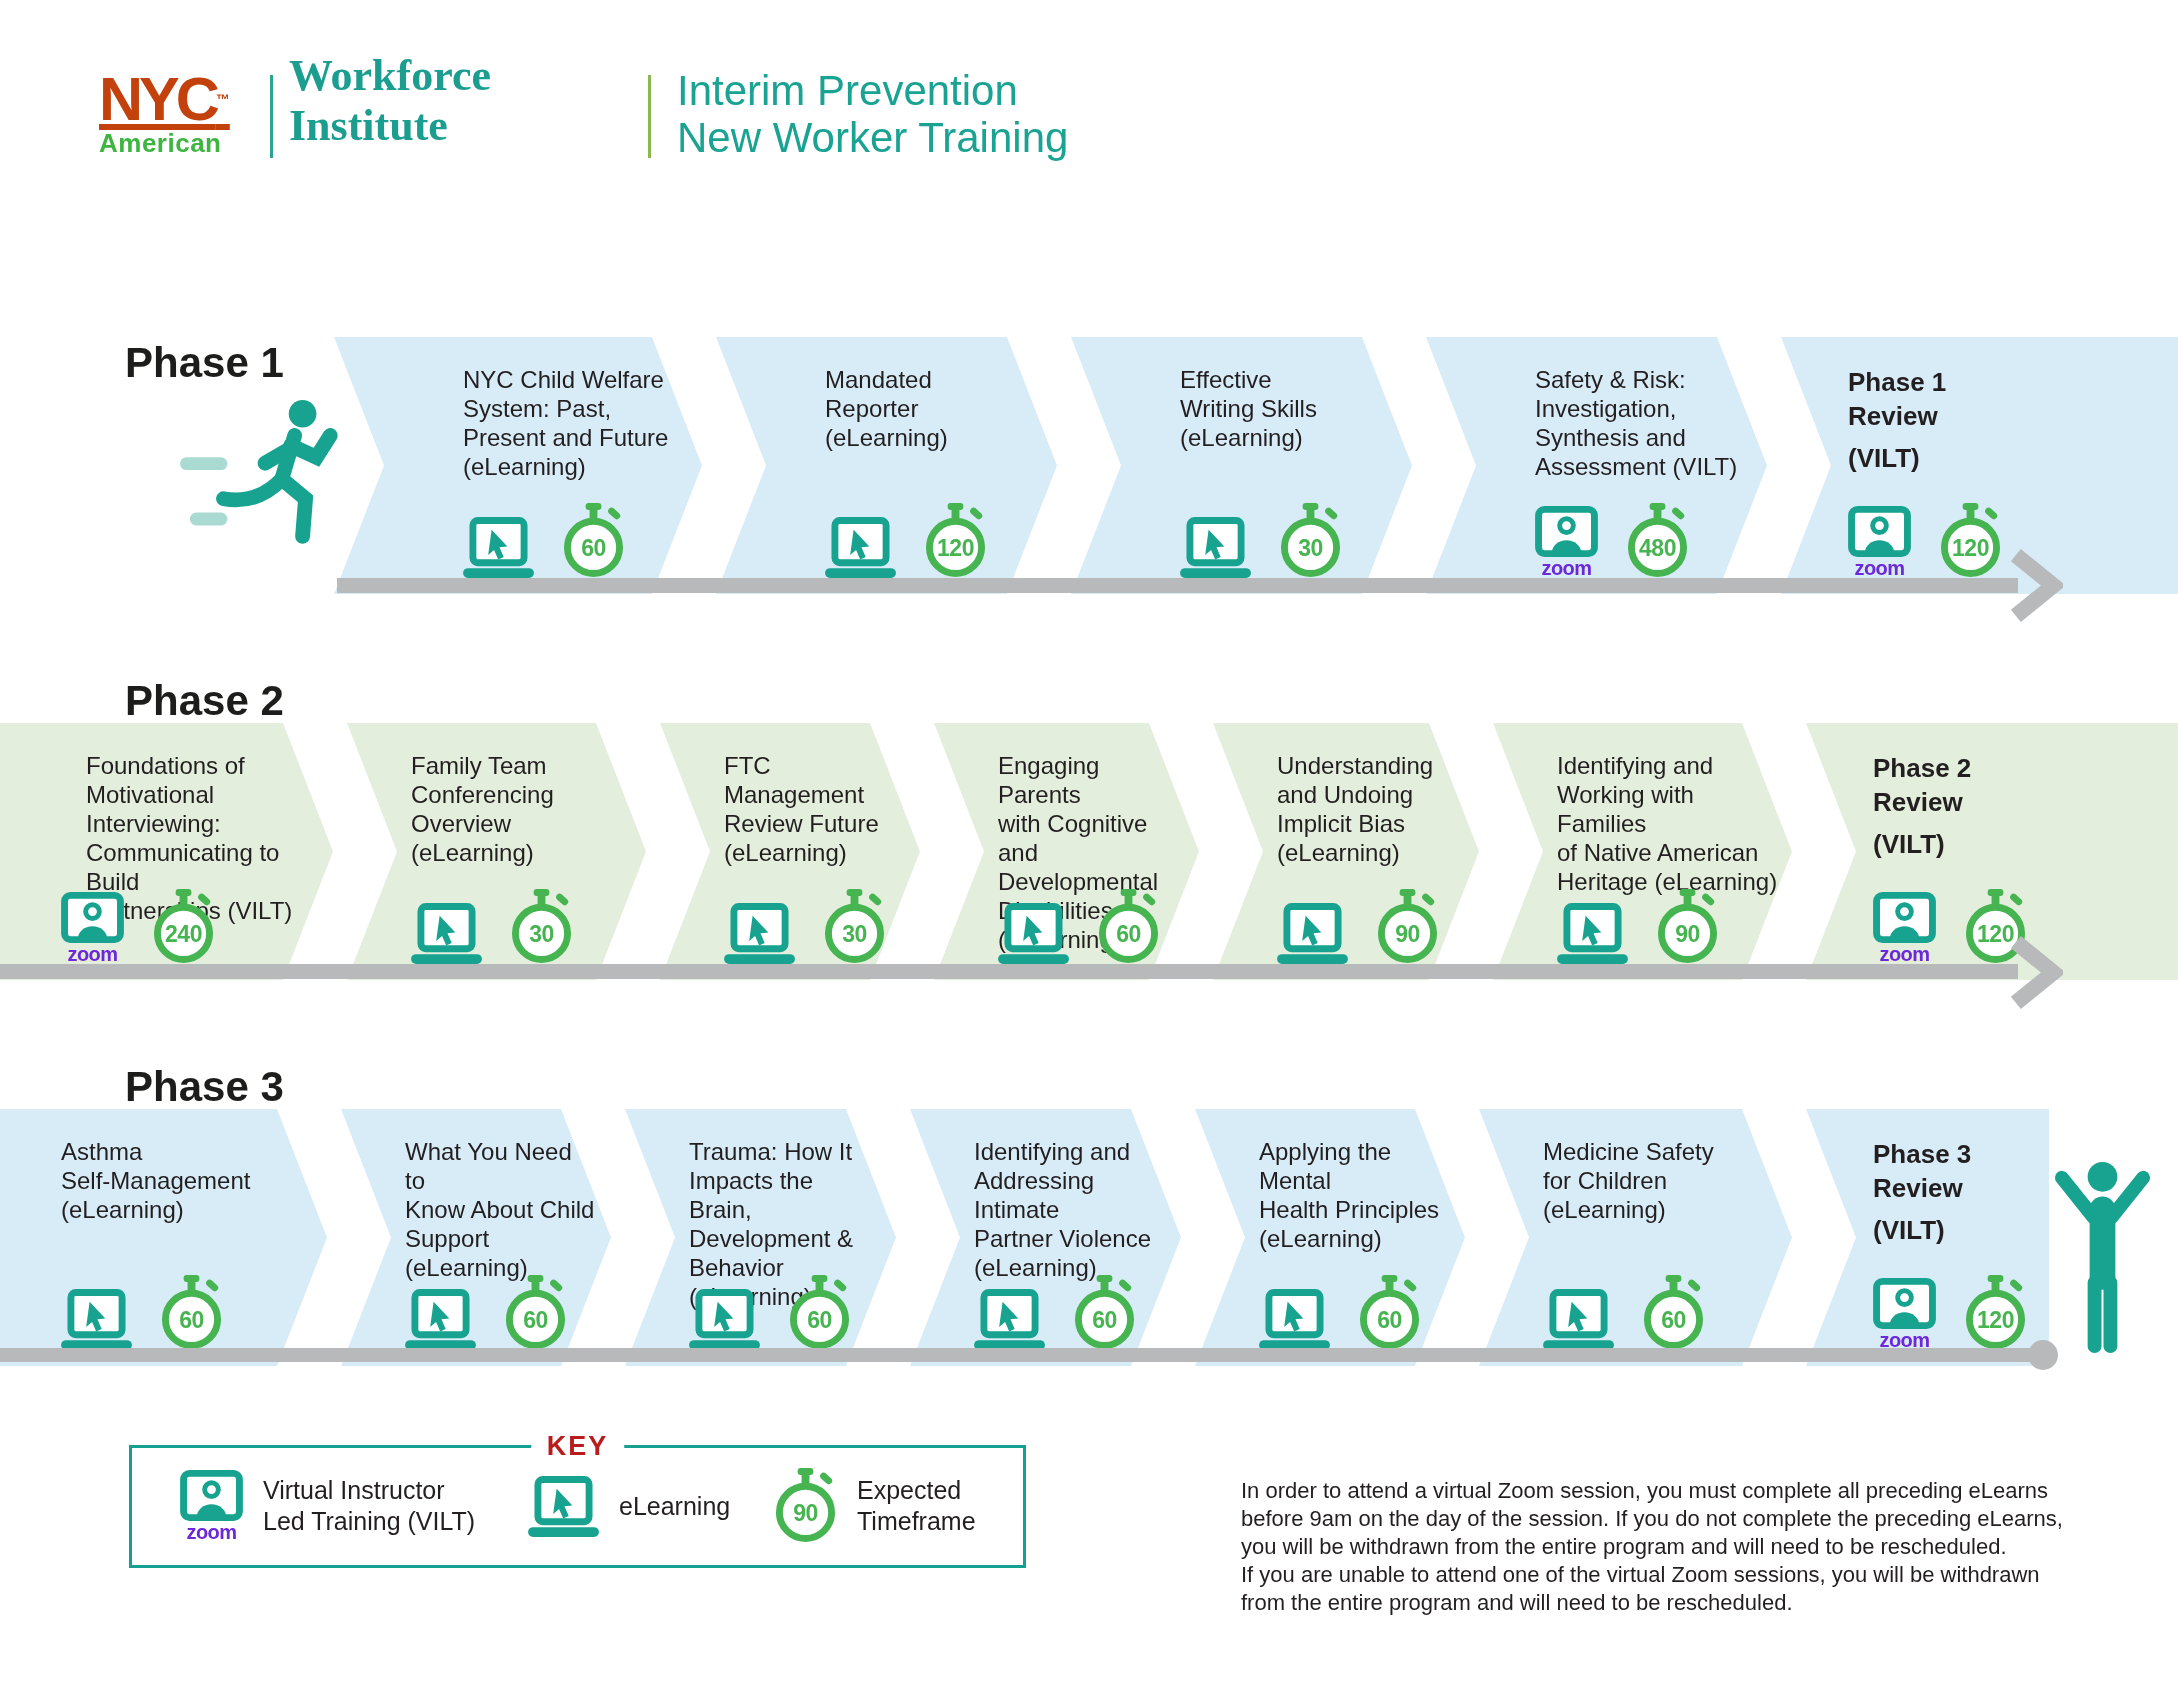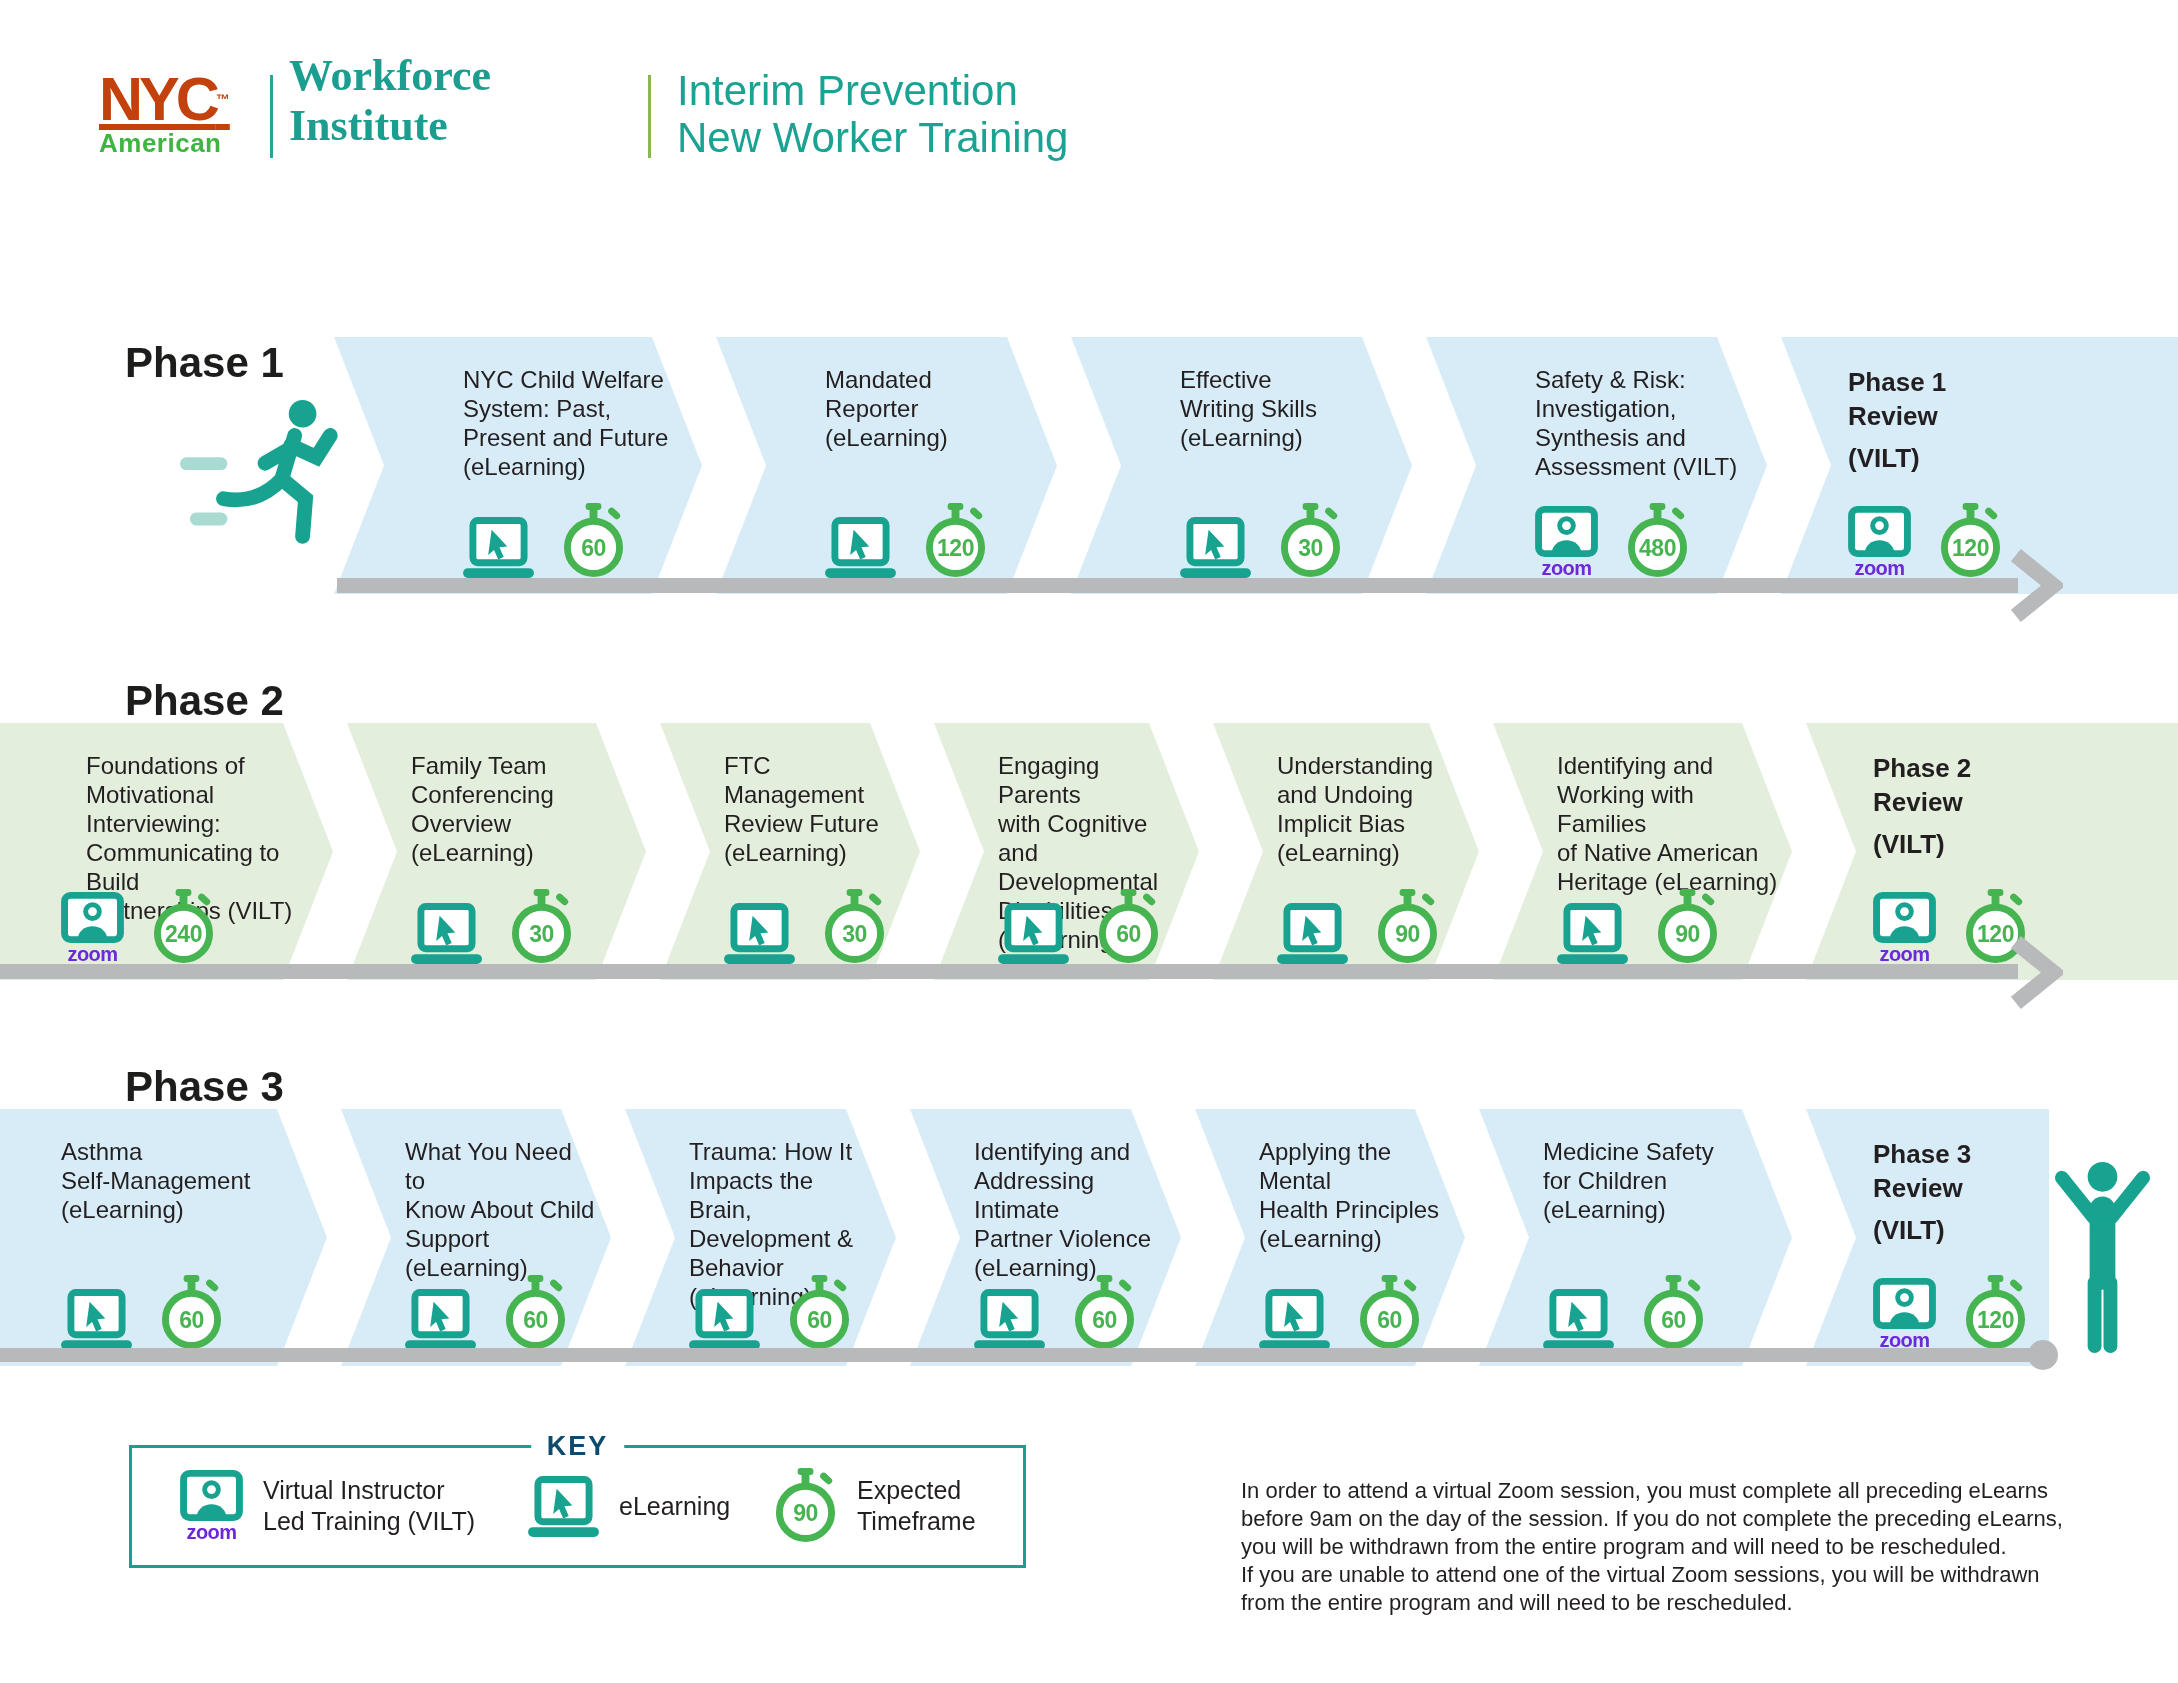--- a/index.html
+++ b/index.html
@@ -41,21 +41,21 @@
   .zoomword{display:block;text-align:center;line-height:20px;font-size:20px;font-weight:800;
             color:#6d28d9;letter-spacing:-0.5px;margin-top:1px;}
   .timer-num{position:absolute;left:0;right:0;top:35px;text-align:center;
              color:#46b450;font-weight:800;font-size:23px;line-height:20px;letter-spacing:-0.5px;}
   
   .gray-bar{background:#b7b9bb;height:15px;}
   .gray-dot{width:30px;height:30px;border-radius:50%;background:#b7b9bb;}
   
   .key-box{border:3px solid #16a090;}
   .key-label{position:absolute;top:-19px;left:50%;transform:translateX(-50%);background:#fff;
-             padding:0 16px;color:#0c4a6e;font-size:27px;font-weight:800;letter-spacing:2px;line-height:34px;}
+             padding:0 16px;color:#b91c1c;font-size:27px;font-weight:800;letter-spacing:2px;line-height:34px;}
   .key-item{position:absolute;display:flex;align-items:center;gap:20px;}
   .key-item .lbl{font-size:25px;line-height:31px;white-space:pre-line;color:#231f20;}
   
   .notes{font-size:22px;line-height:28px;white-space:pre-line;color:#231f20;width:891px;}
   .notes .p2{margin-top:16px;}
 </style>
 </head>
 <body>
 
 <div class="abs" style="left:99px;top:71px;">

